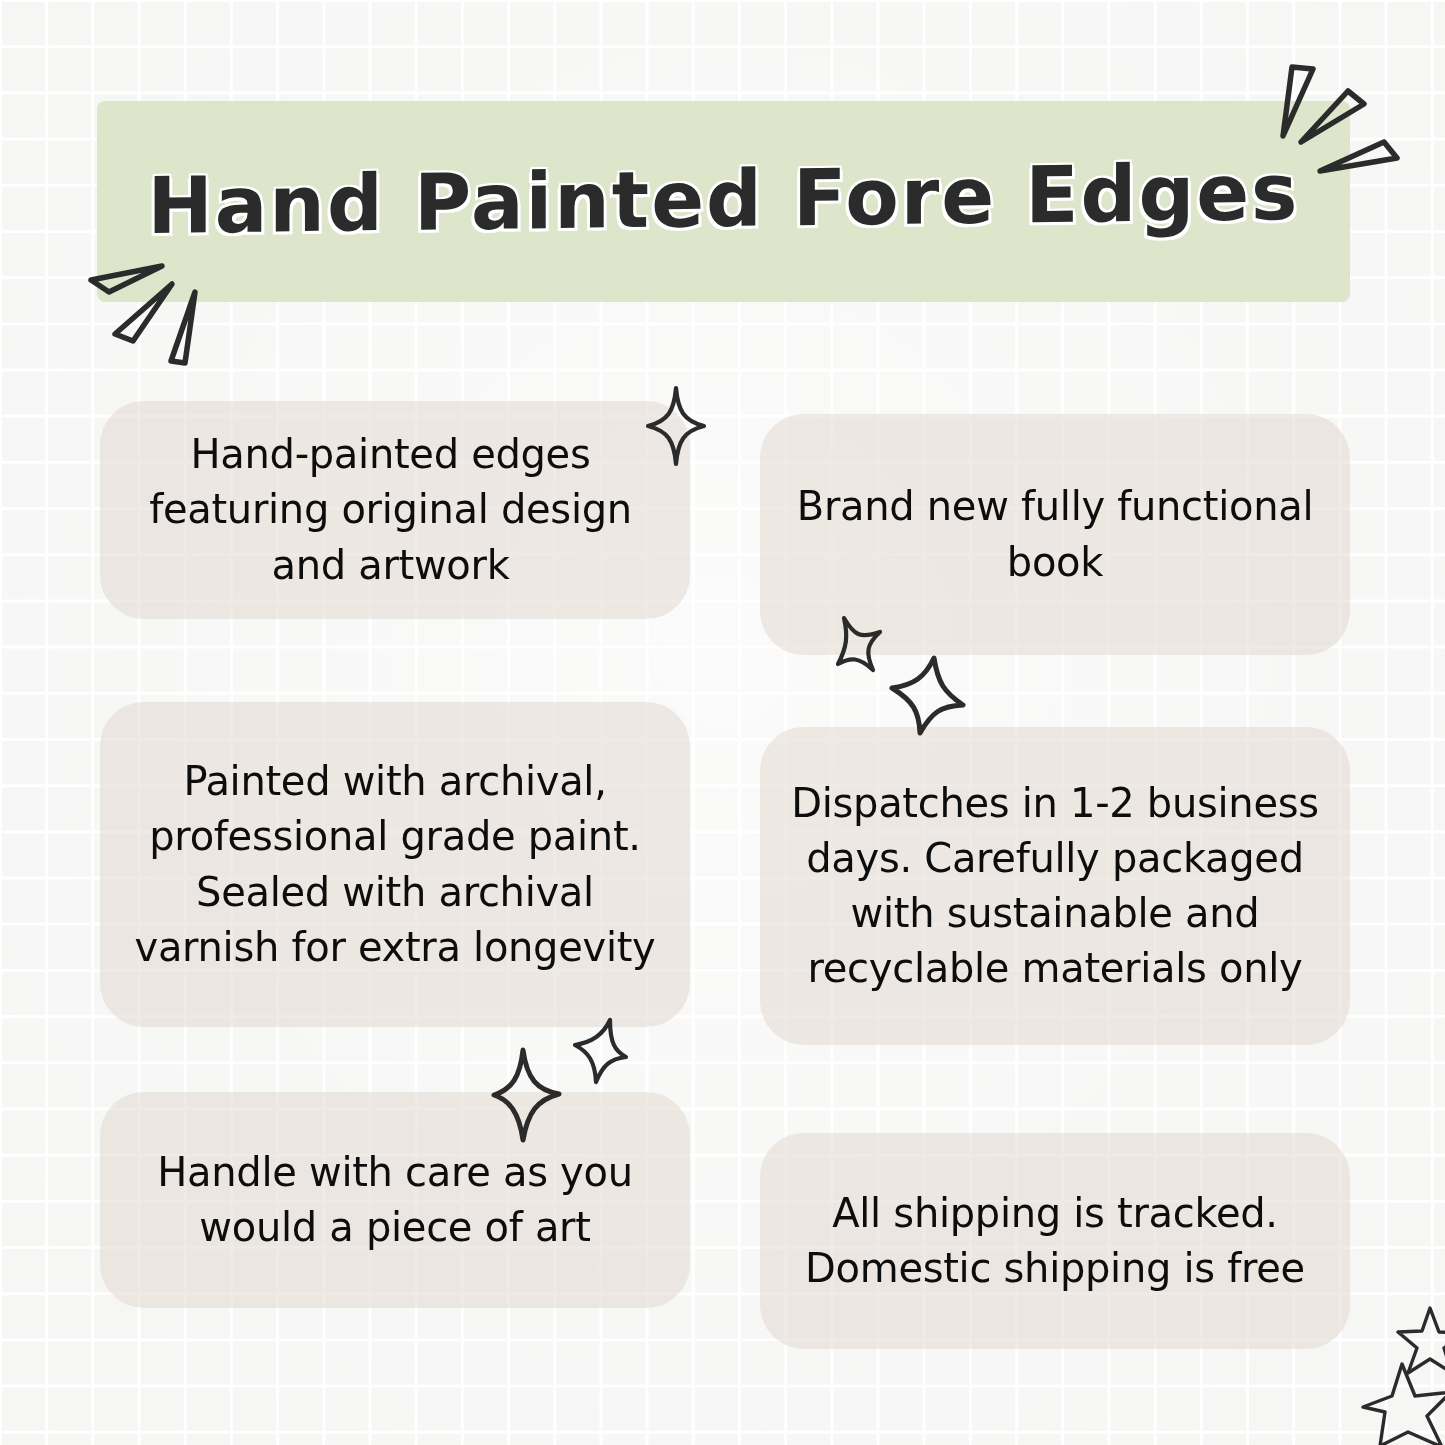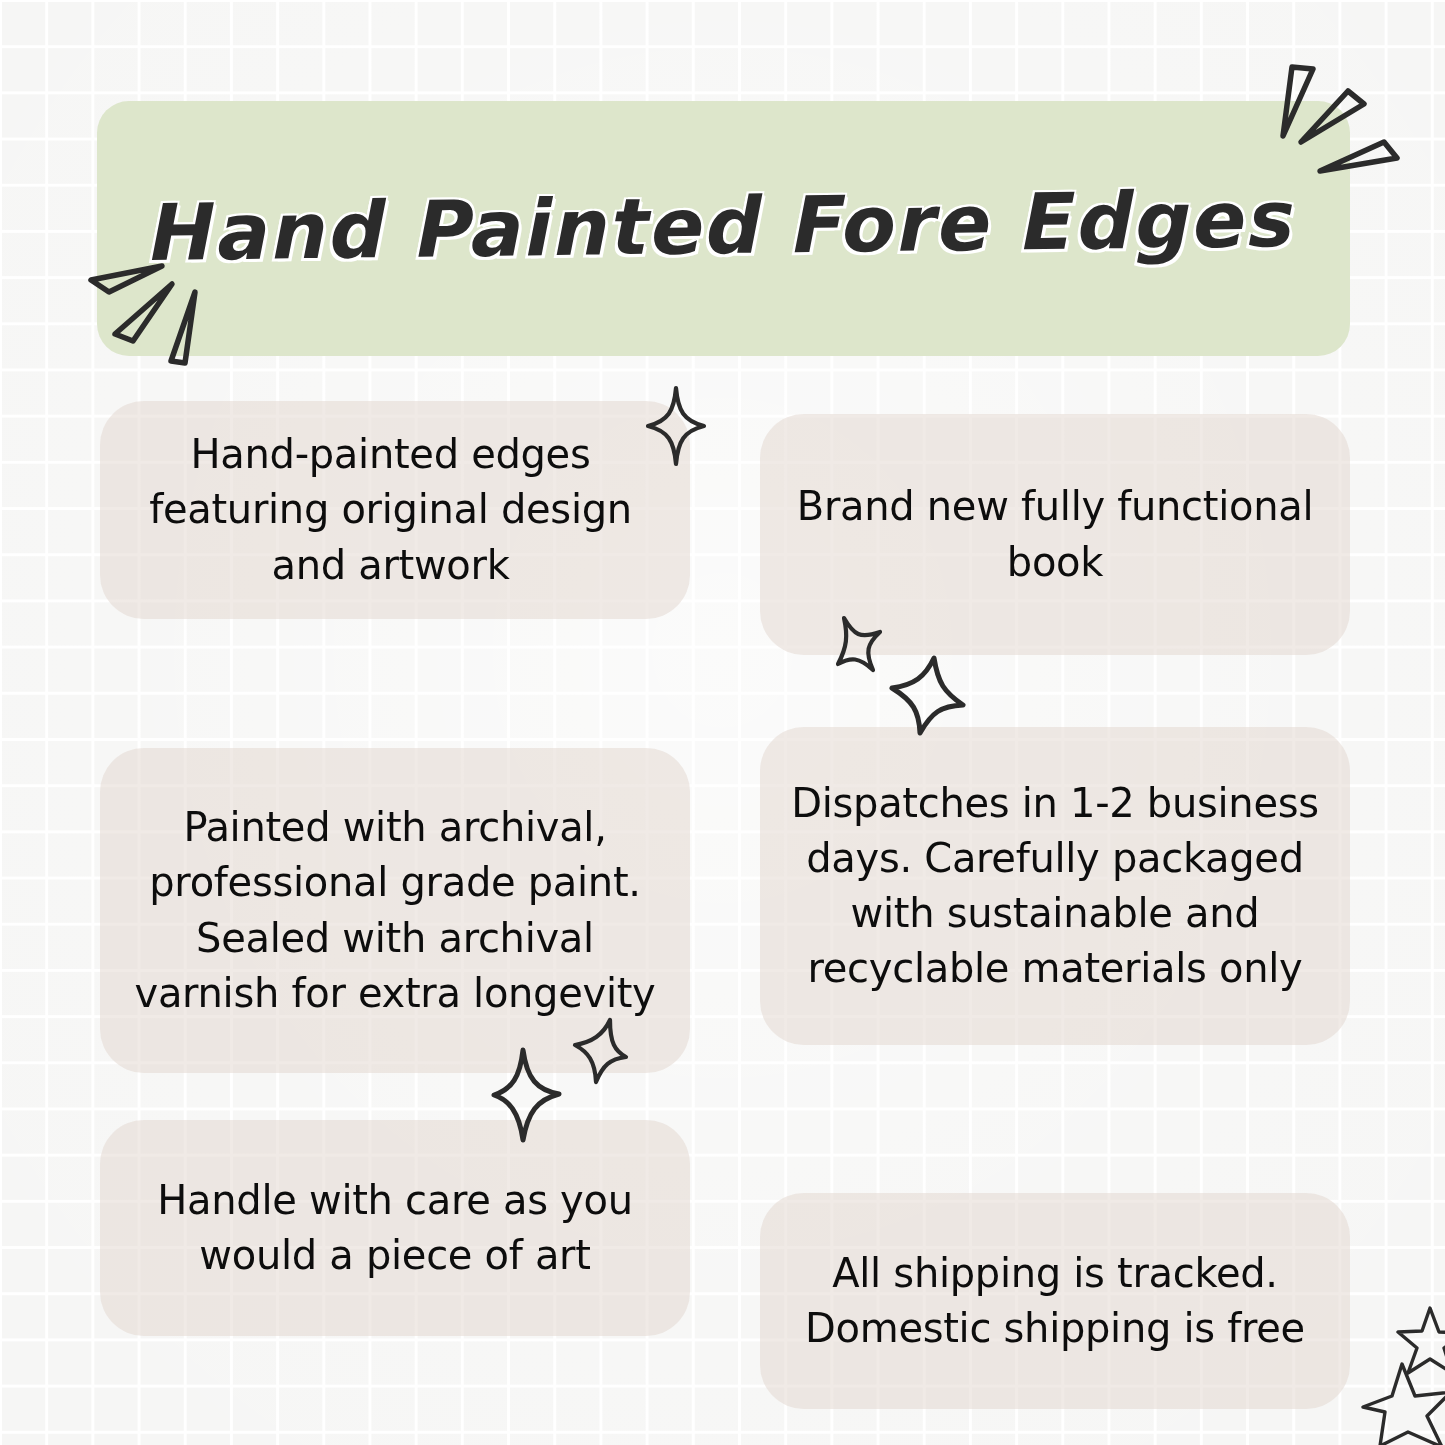--- a/index.html
+++ b/index.html
@@ -33,25 +33,24 @@
     background: radial-gradient(ellipse at 50% 45%, rgba(255,255,255,0.55) 0%, rgba(255,255,255,0.12) 60%, rgba(255,255,255,0) 100%);
     pointer-events: none;
   }
 
   
   #title-banner {
     position: absolute;
     left: 97px;
     top: 101px;
     width: 1253px;
-    height: 255px;
+    height: 201px;
     background: #dde6cb;
-    border-radius: 32px;
+    border-radius: 8px;
     z-index: 3;
-    font-style: italic;
   }
   #title-text {
     position: absolute;
     left: 0;
     top: 0;
     width: 100%;
     height: 100%;
     display: flex;
     align-items: center;
     justify-content: center;
@@ -100,24 +99,24 @@
     font-family: "DejaVu Sans", sans-serif;
     font-size: 40px;
     line-height: 1.38;
     color: #0d0d0d;
     letter-spacing: -0.3px;
   }
 
   
   .c0 { grid-column: 1; grid-row: 1; height: 218px; margin-top: 3px; padding-left: 19px; }
   .c1 { grid-column: 2; grid-row: 1; height: 241px; margin-top: 16px; }
-  .c2 { grid-column: 1; grid-row: 2; height: 325px; margin-top: 93px; }
+  .c2 { grid-column: 1; grid-row: 2; height: 325px; margin-top: 47px; }
   .c3 { grid-column: 2; grid-row: 2; height: 318px; margin-top: 72px; }
   .c4 { grid-column: 1; grid-row: 3; height: 216px; margin-top: 47px; }
-  .c5 { grid-column: 2; grid-row: 3; height: 216px; margin-top: 120px; }
+  .c5 { grid-column: 2; grid-row: 3; height: 216px; margin-top: 88px; }
 
   
   .deco {
     position: absolute;
     z-index: 6;
     pointer-events: none;
   }
   .deco svg { display: block; overflow: visible; }
 
   #deco-lines-tl { left: 85px;  top: 248px; }

